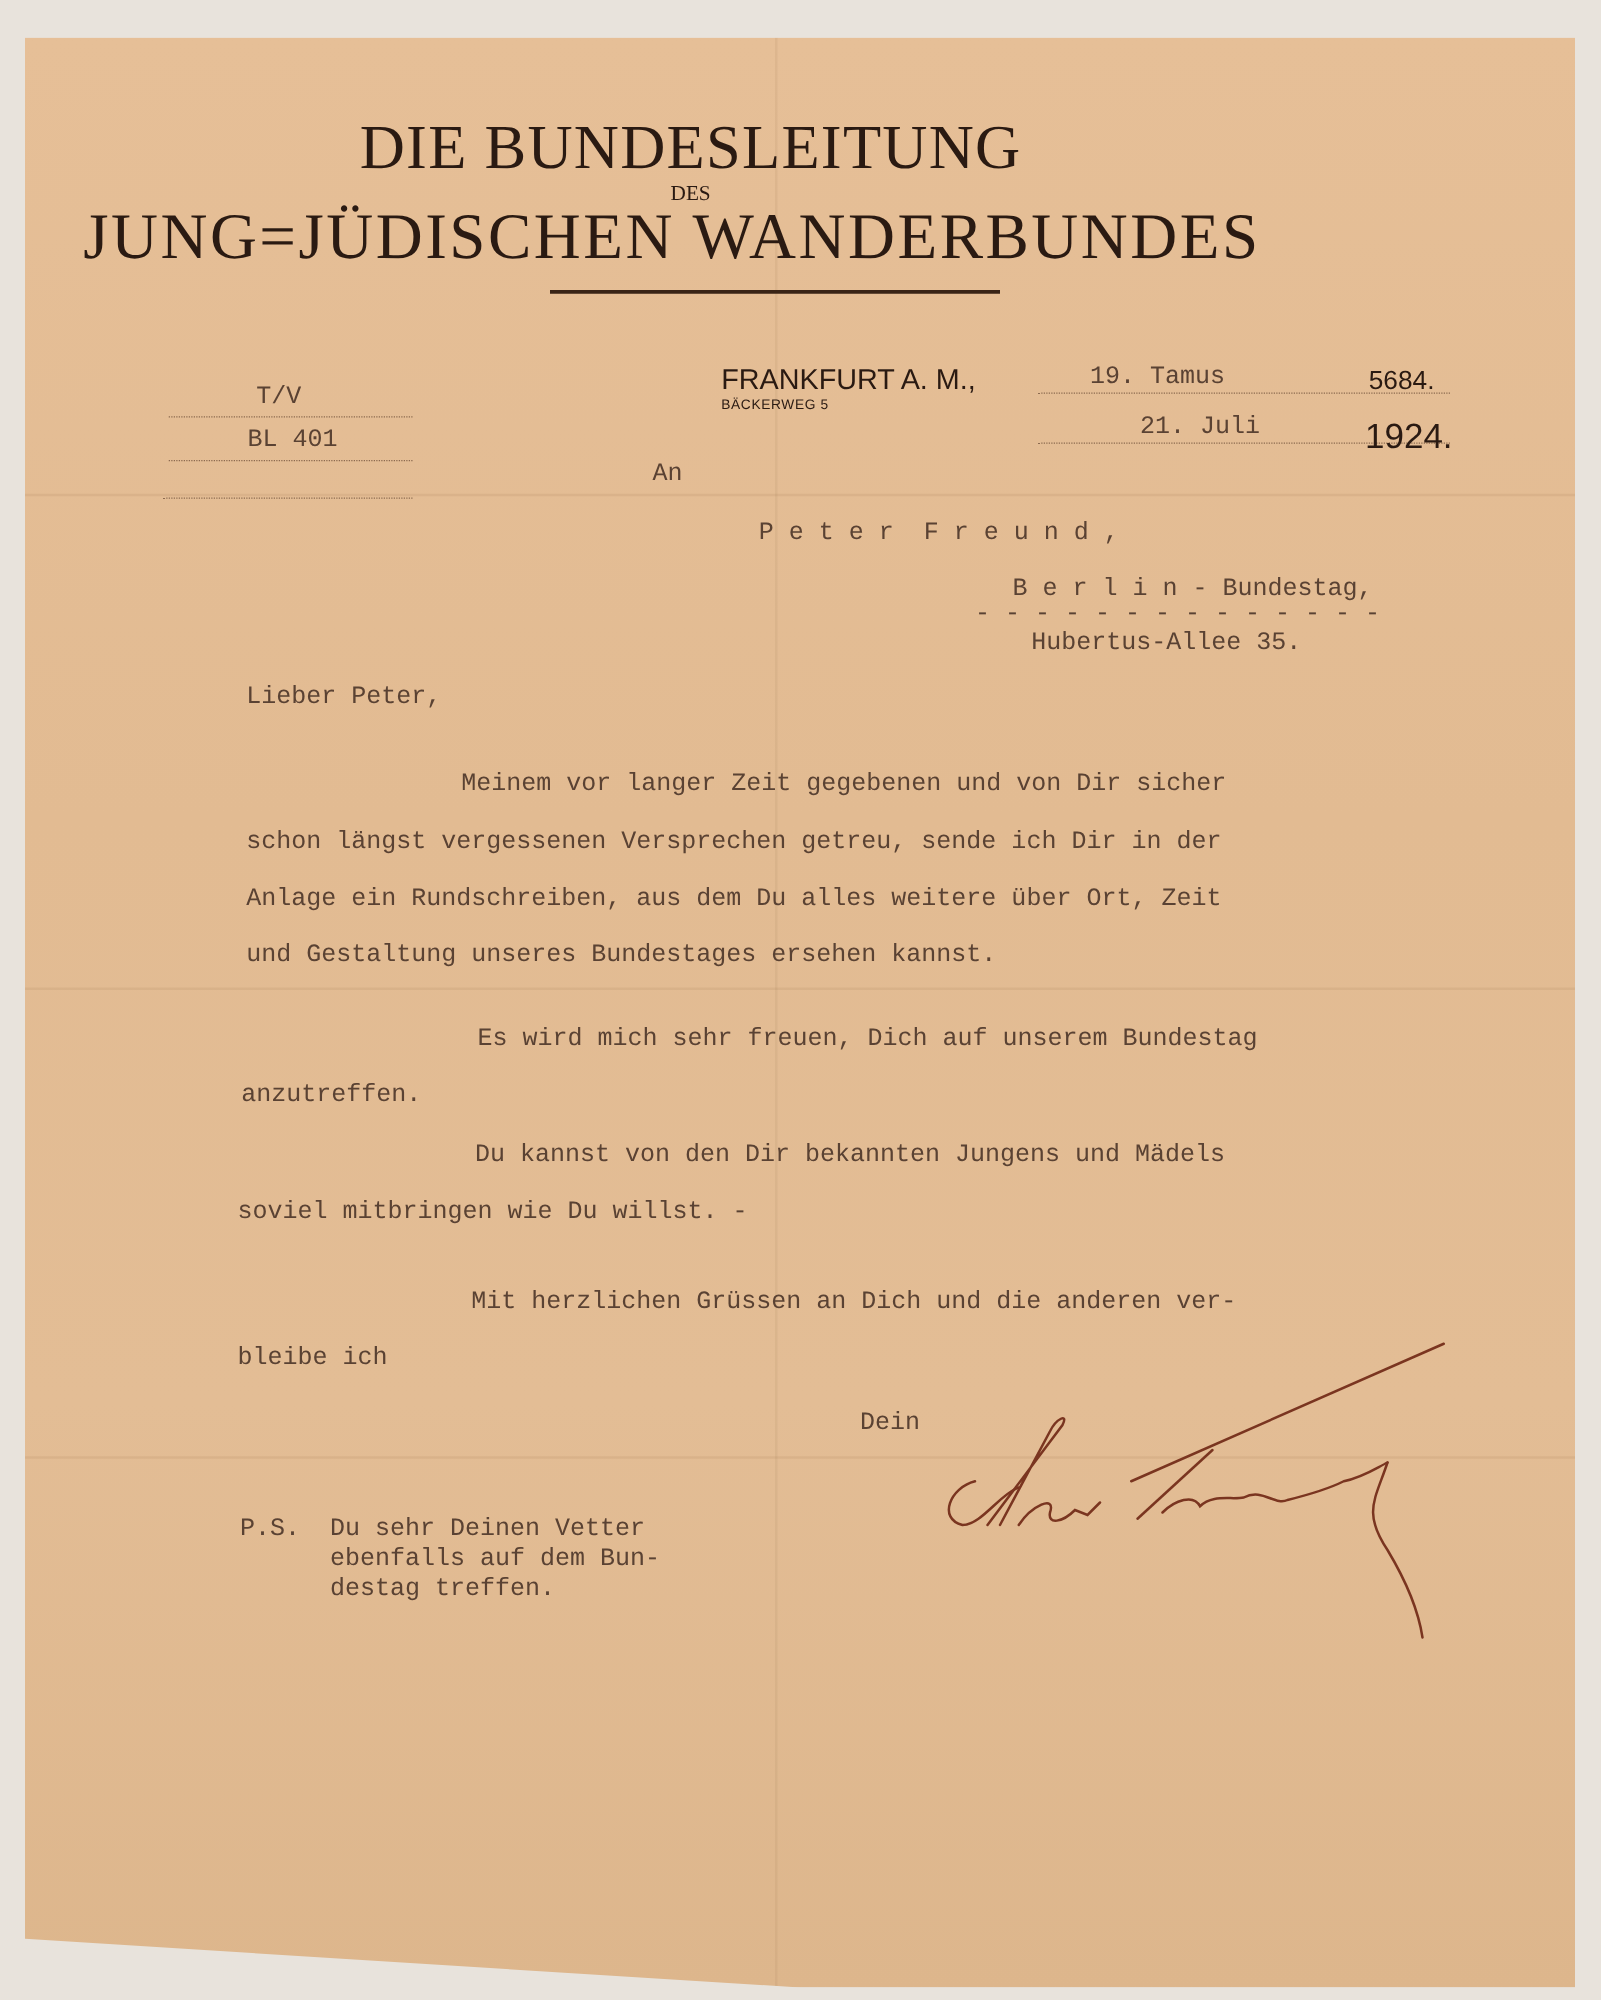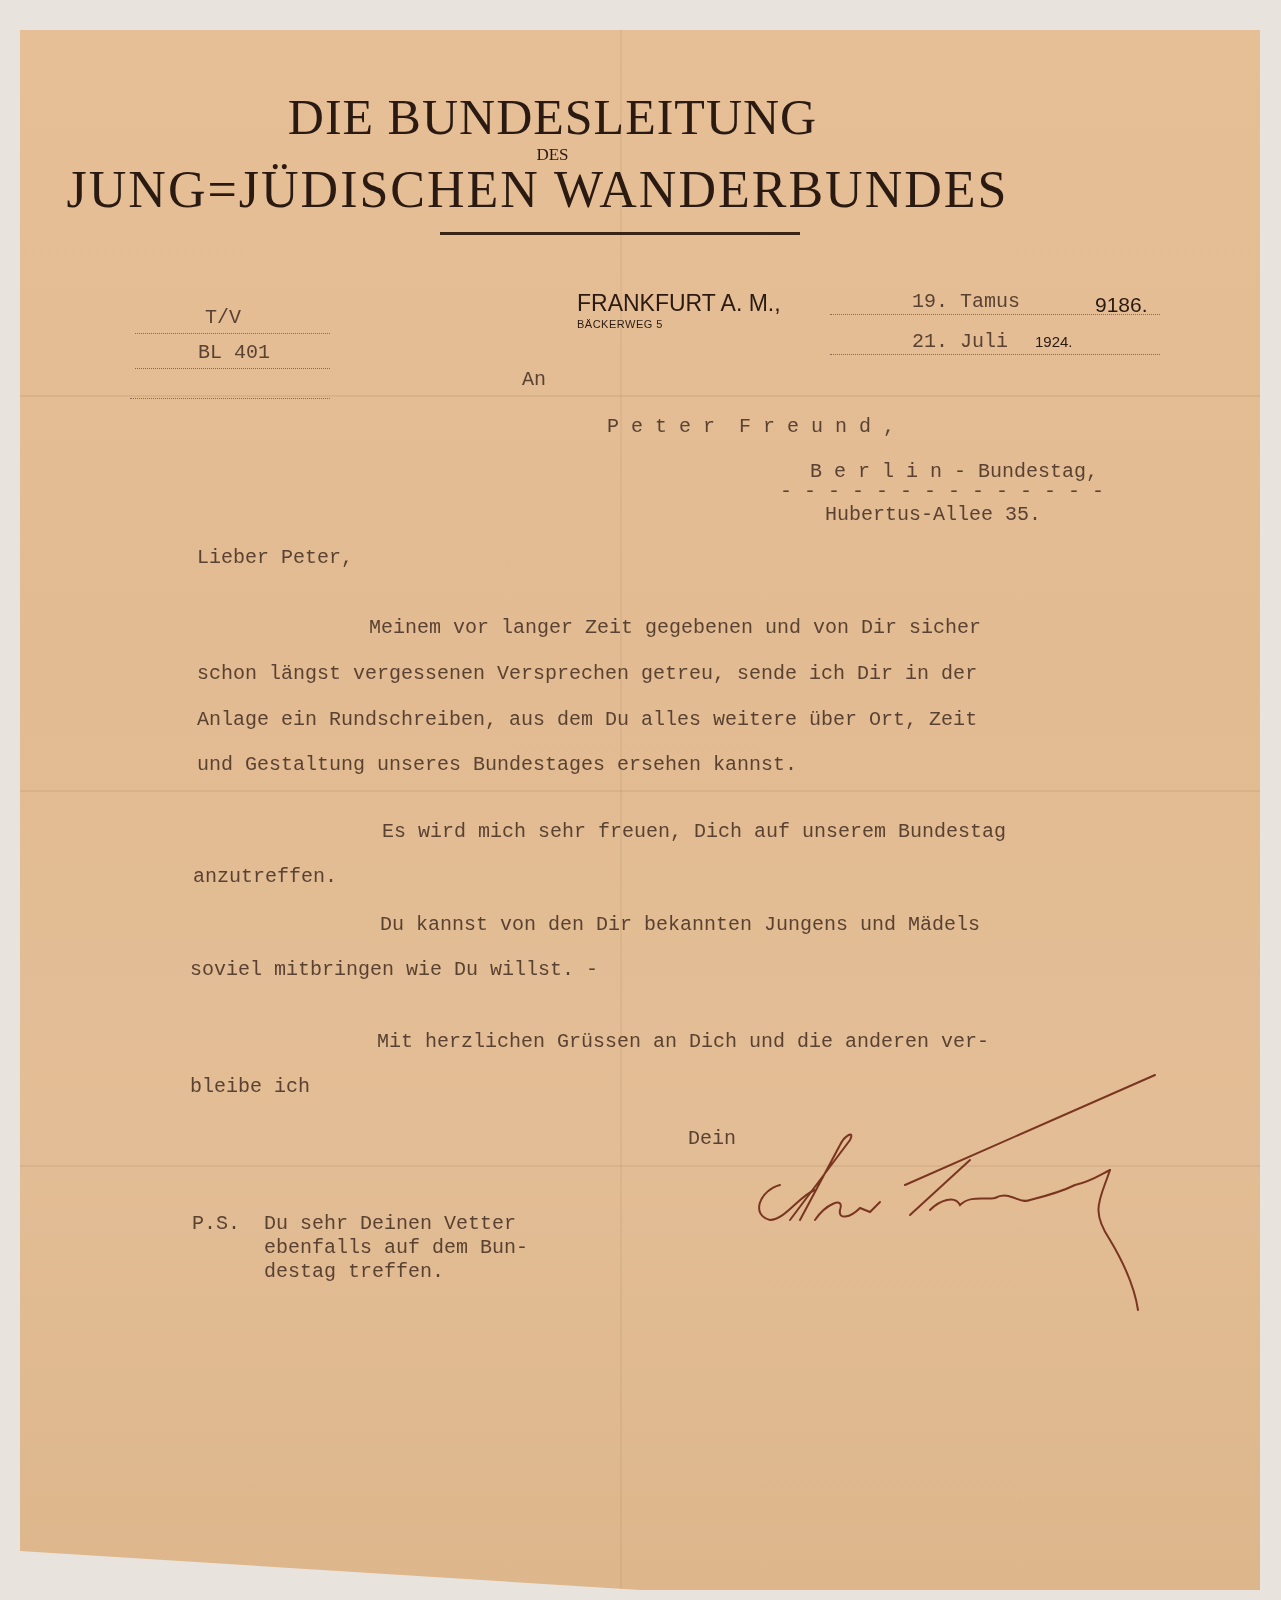--- a/index.html
+++ b/index.html
@@ -48,24 +48,24 @@
 <div class="ref-line" style="left:135px;top:368px;width:195px"></div>
 <div class="ref-line" style="left:130px;top:398px;width:200px"></div>
 <div class="typed" style="left:205px;top:306px">T/V</div>
 <div class="typed" style="left:198px;top:341px">BL 401</div>
 
 <div class="serif-print" style="left:577px;top:290px;font-size:23px">FRANKFURT A. M.,</div>
 <div class="serif-print" style="left:577px;top:318px;font-size:11px;letter-spacing:0.5px">BÄCKERWEG 5</div>
 
 <div class="ref-line" style="left:830px;top:314px;width:330px"></div>
 <div class="ref-line" style="left:830px;top:354px;width:330px"></div>
-<div class="typed" style="left:912px;top:290px">19. Tamus</div>
-<div class="serif-print" style="left:1095px;top:293px;font-size:21px">9186.</div>
+<div class="typed" style="left:872px;top:290px">19. Tamus</div>
+<div class="serif-print" style="left:1095px;top:293px;font-size:21px">5684.</div>
 <div class="typed" style="left:912px;top:330px">21. Juli</div>
-<div class="serif-print" style="left:1035px;top:333px;font-size:15px">1924.</div>
+<div class="serif-print" style="left:1092px;top:333px;font-size:28px">1924.</div>
 
 <div class="typed" style="left:522px;top:368px">An</div>
 <div class="typed" style="left:607px;top:415px">P e t e r  F r e u n d ,</div>
 <div class="typed" style="left:810px;top:460px">B e r l i n - Bundestag,</div>
 <div class="typed" style="left:780px;top:480px">- - - - - - - - - - - - - -</div>
 <div class="typed" style="left:825px;top:503px">Hubertus-Allee 35.</div>
 
 <div class="typed" style="left:197px;top:546px">Lieber Peter,</div>
 <div class="typed" style="left:369px;top:616px">Meinem vor langer Zeit gegebenen und von Dir sicher</div>
 <div class="typed" style="left:197px;top:662px">schon längst vergessenen Versprechen getreu, sende ich Dir in der</div>

